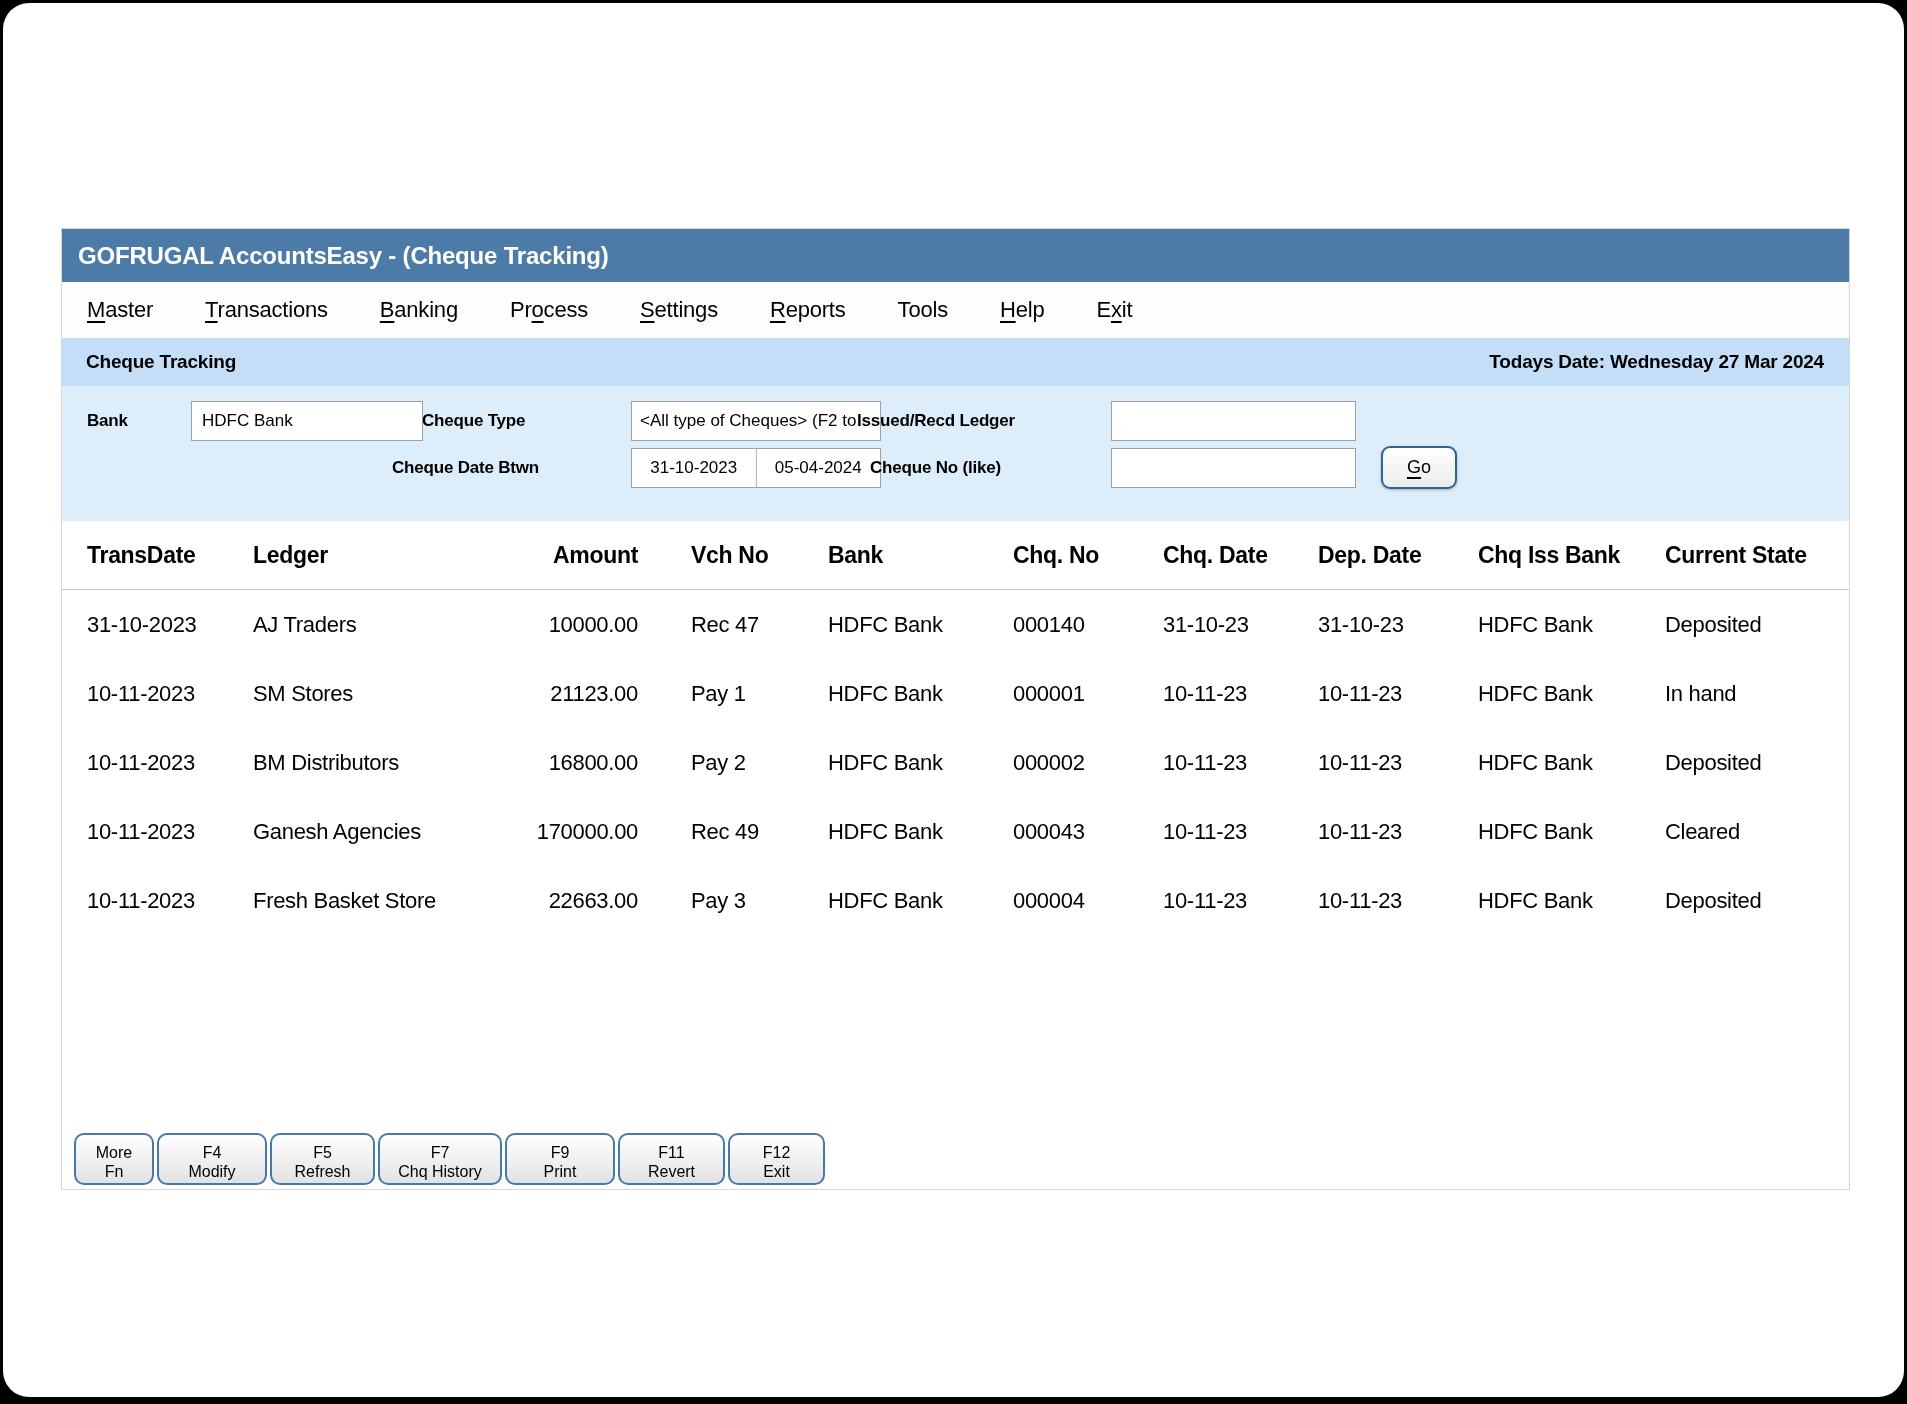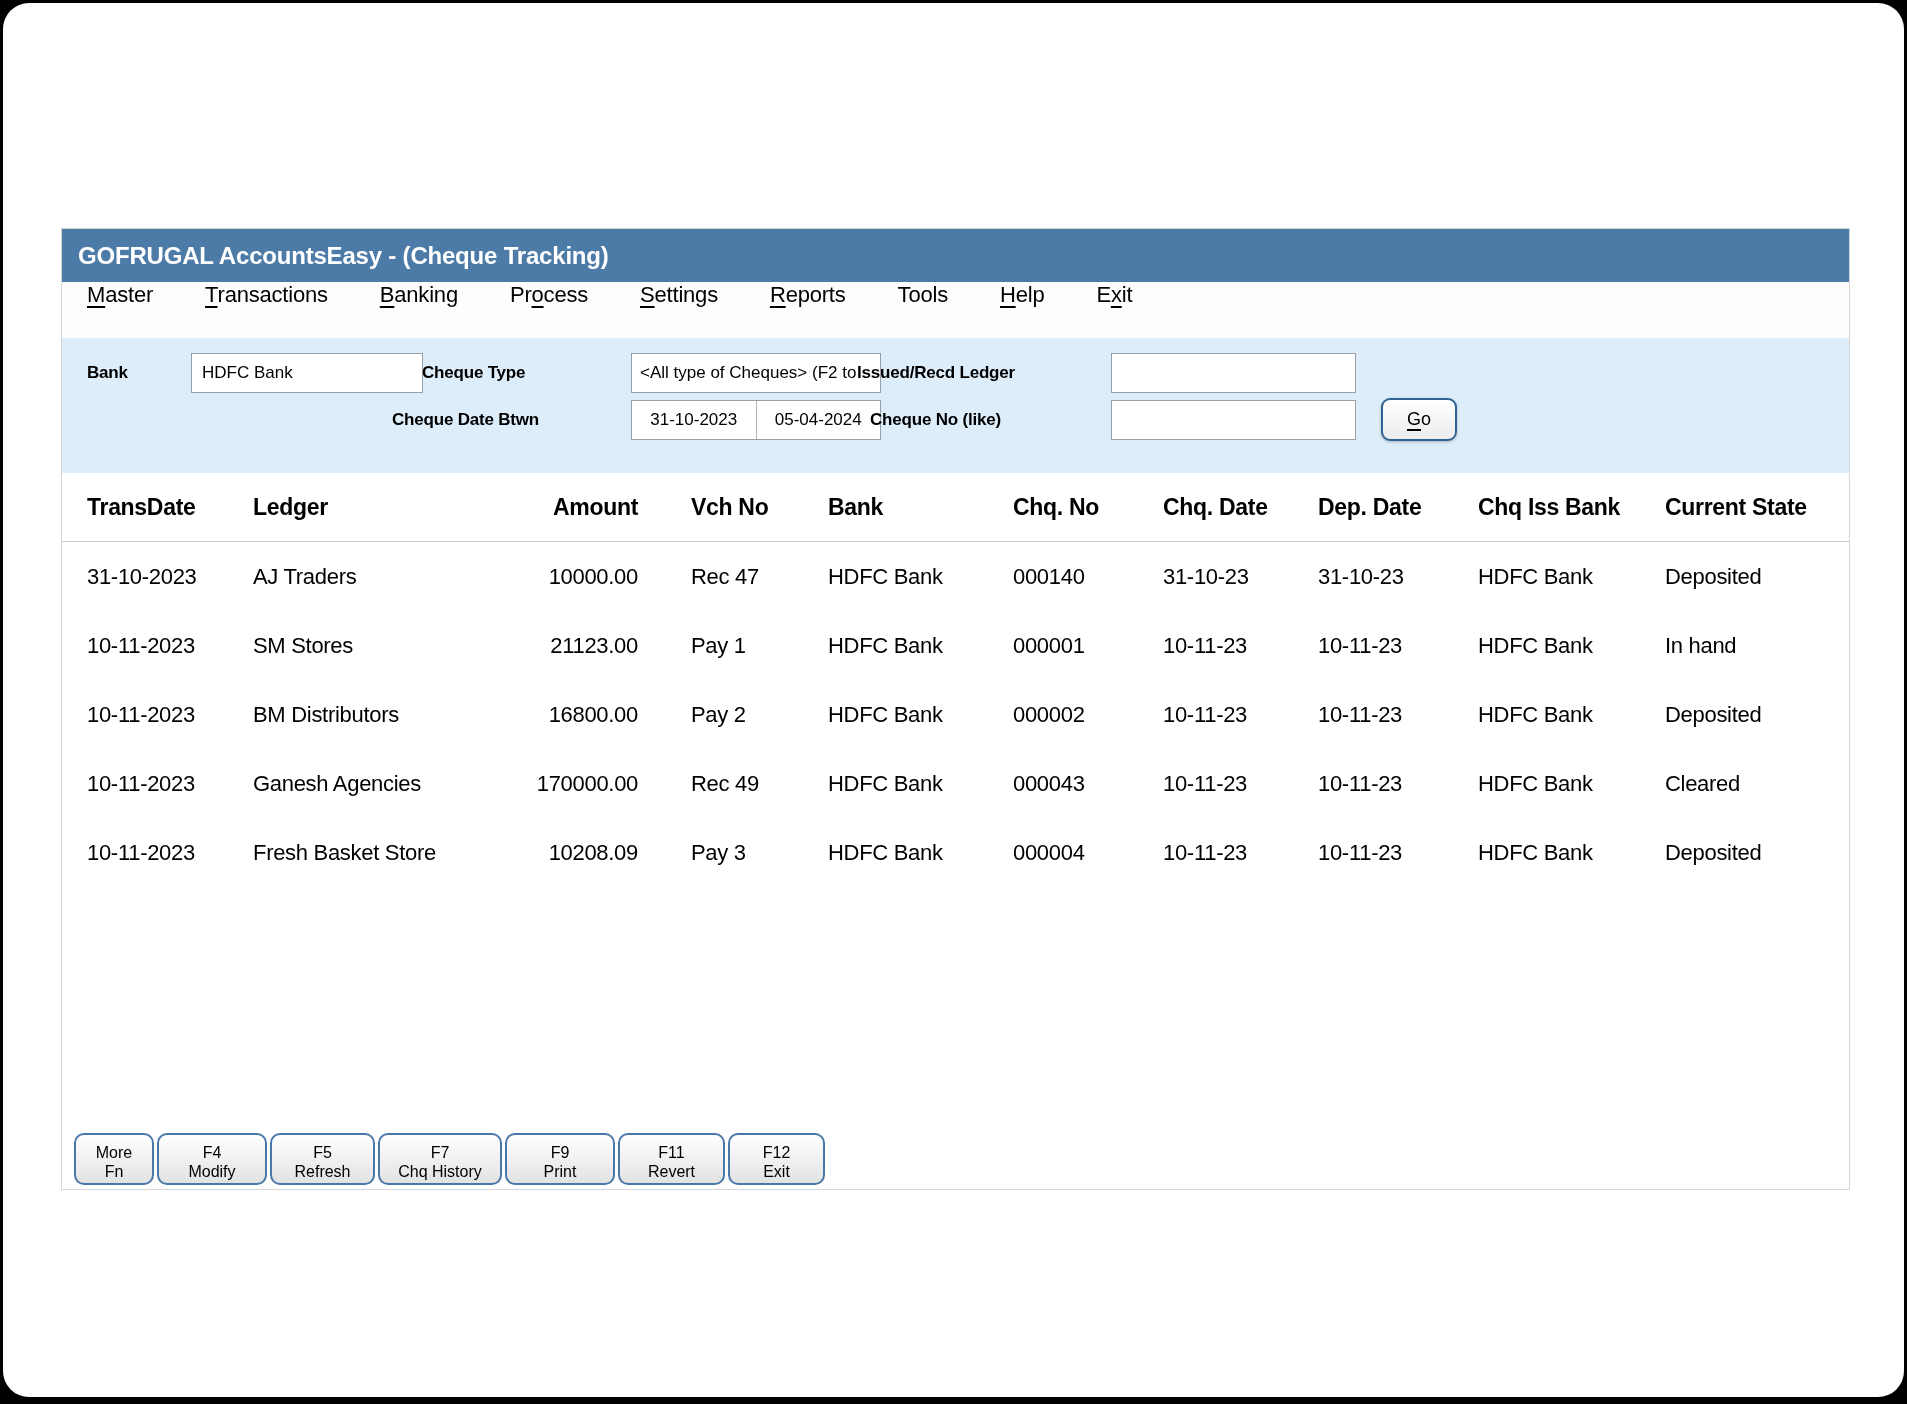--- a/index.html
+++ b/index.html
@@ -15,21 +15,21 @@
     position:absolute;left:58px;top:225px;width:1787px;height:960px;background:#fff;
     border:1px solid #d6d6d6;box-sizing:content-box;
   }
   
   .titlebar{
     height:53px;background:#4d7ba8;color:#fff;font-size:24px;font-weight:bold;
     line-height:53px;padding-left:16px;letter-spacing:-0.2px;
   }
   
   .menubar{
-    height:56px;background:#fdfdfd;display:flex;align-items:flex-start;
+    height:56px;background:#fdfdfd;display:flex;align-items:center;
     padding-left:25px;gap:52px;font-size:22px;letter-spacing:-0.2px;
   }
   .menu-item{cursor:default;white-space:nowrap;}
   .mn{text-decoration:underline;text-decoration-thickness:2px;text-underline-offset:4px;}
   
   .statusbar{
     height:48px;background:#c3def6;display:flex;justify-content:space-between;
     align-items:center;padding:0 25px 0 24px;font-size:19px;font-weight:bold;
     letter-spacing:-0.2px;
   }
@@ -91,20 +91,24 @@
       <span class="menu-item"><span></span><span class="mn">T</span><span>ransactions</span></span>
       <span class="menu-item"><span></span><span class="mn">B</span><span>anking</span></span>
       <span class="menu-item"><span>Pr</span><span class="mn">o</span><span>cess</span></span>
       <span class="menu-item"><span></span><span class="mn">S</span><span>ettings</span></span>
       <span class="menu-item"><span></span><span class="mn">R</span><span>eports</span></span>
       <span class="menu-item"><span>Tools</span><span class="mn"></span><span></span></span>
       <span class="menu-item"><span></span><span class="mn">H</span><span>elp</span></span>
       <span class="menu-item"><span>E</span><span class="mn">x</span><span>it</span></span>
     </div>
 
+    <div class="statusbar">
+      <span>Cheque Tracking</span>
+      <span>Todays Date: Wednesday 27 Mar 2024</span>
+    </div>
 
     <div class="filters">
       <span class="flabel" style="left:25px;top:15px;">Bank</span>
       <input class="finput" style="left: 129px; top: 15px; width: 232px;" readonly="" value="HDFC Bank">
 
       <span class="flabel ta-r" style="left:360px;top:15px;width:194px;">Cheque Type</span>
       <input class="finput" style="left: 569px; top: 15px; width: 250px; padding: 0px 8px;" readonly="" value="&lt;All type of Cheques&gt; (F2 to">
 
       <span class="flabel ta-r" style="left:795px;top:15px;width:234px;">Issued/Recd Ledger</span>
       <input class="finput" style="left: 1049px; top: 15px; width: 245px;" readonly="" value="">
@@ -183,21 +187,21 @@
         <span>000043</span>
         <span>10-11-23</span>
         <span>10-11-23</span>
         <span>HDFC Bank</span>
         <span>Cleared</span>
       </div>
 
       <div class="grid-row">
         <span>10-11-2023</span>
         <span>Fresh Basket Store</span>
-        <span class="c-amount">10208.09</span>
+        <span class="c-amount">22663.00</span>
         <span class="c-vch">Pay 3</span>
         <span>HDFC Bank</span>
         <span>000004</span>
         <span>10-11-23</span>
         <span>10-11-23</span>
         <span>HDFC Bank</span>
         <span>Deposited</span>
       </div>
     </div>
 

